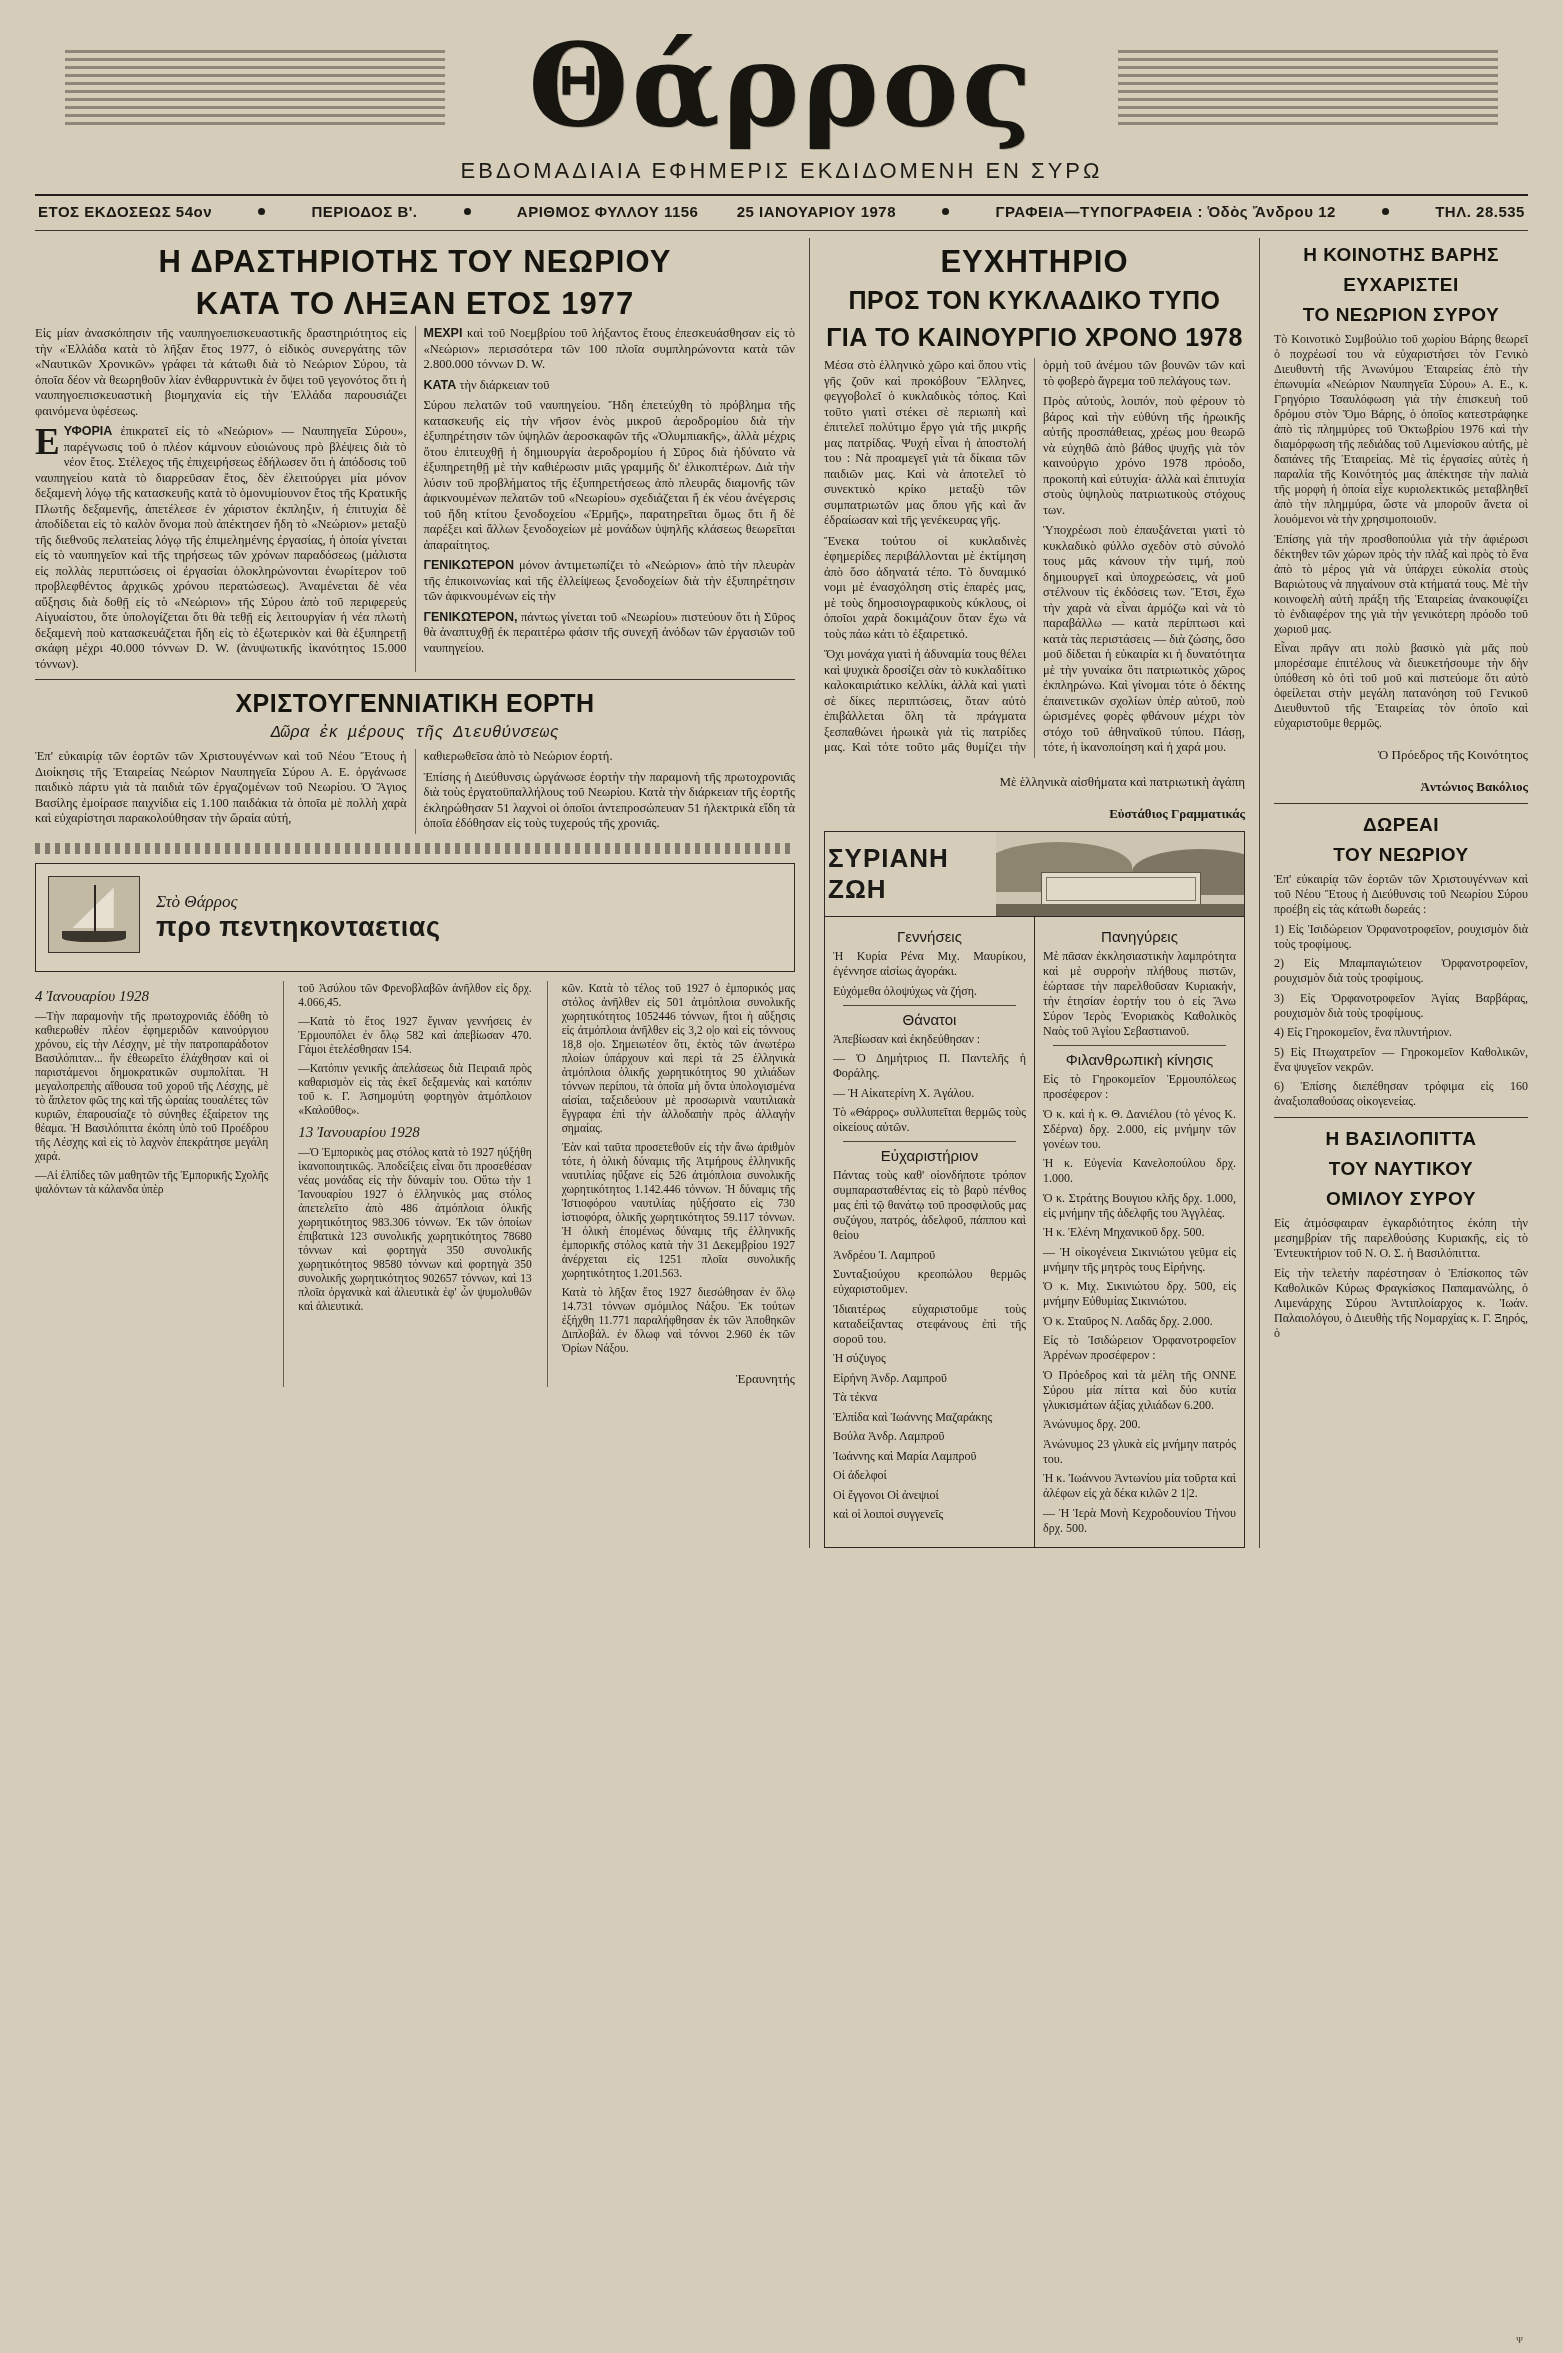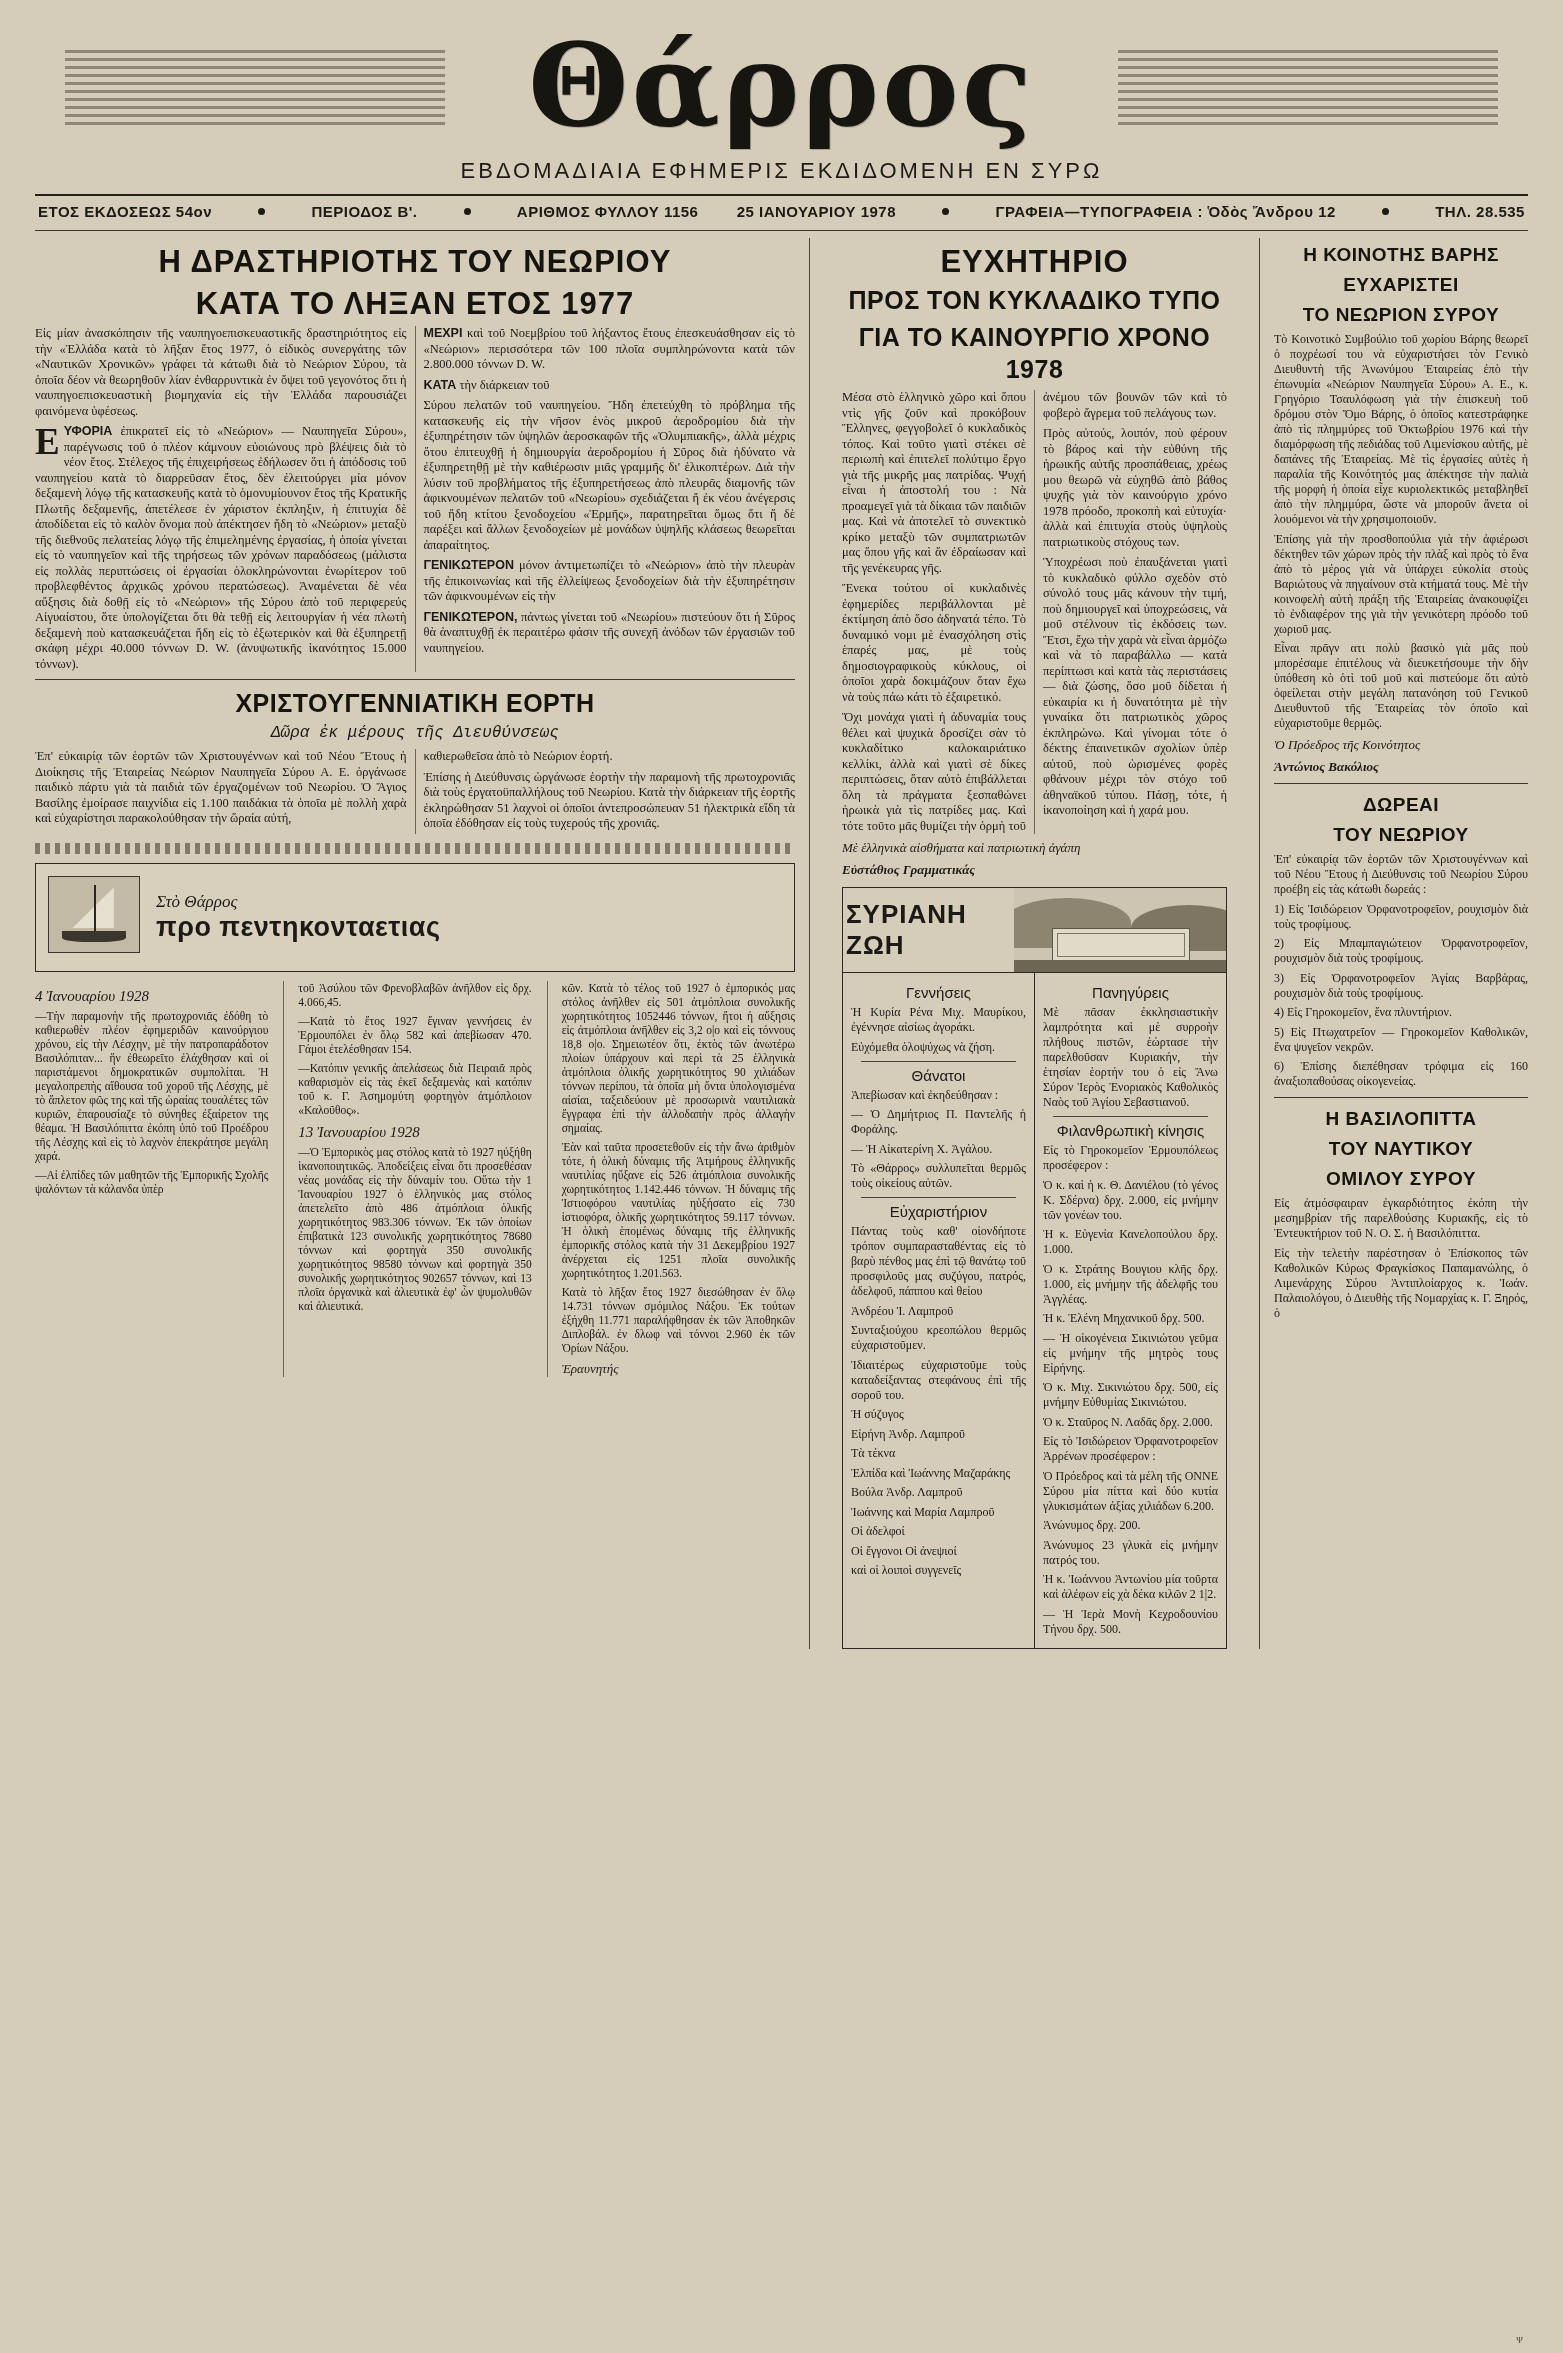--- a/index.html
+++ b/index.html
@@ -84,21 +84,21 @@
   
   .content{
     display:flex;
     gap:0;
     margin-top:7px;
   }
   .col{
     box-sizing:border-box;
   }
   .col-a{width:774px;padding-right:14px;}
-  .col-b{width:450px;padding:0 32px;border-left:1px solid #4a443a;}
+  .col-b{width:450px;padding:0 14px;border-left:1px solid #4a443a;}
   .col-c{width:269px;padding-left:14px;border-left:1px solid #4a443a;}
   h1.headline{
     font-family:"Liberation Sans", sans-serif;
     font-weight:700;
     text-align:center;
     font-size:31px;
     line-height:37px;
     letter-spacing:1px;
     margin:5px 0 4px 0;
     color:#15140f;
@@ -251,24 +251,23 @@
     font-size:15px;
     margin:7px 0 4px 0;
   }
   .small-just{
     font-size:11.5px;
     line-height:14px;
     text-align:justify;
     margin:0 0 5px 0;
   }
   .sig-right{
-    text-align:left;
-    font-style:italic;
+    text-align:right;
     font-size:13px;
-    margin-top:6px;
+    margin-top:16px;
   }
   .center-it{text-align:center;}
   .li{
     font-size:12px;
     line-height:15px;
     text-align:justify;
     margin:0 0 4.5px 0;
   }
   .pagefoot{
     position:absolute;

